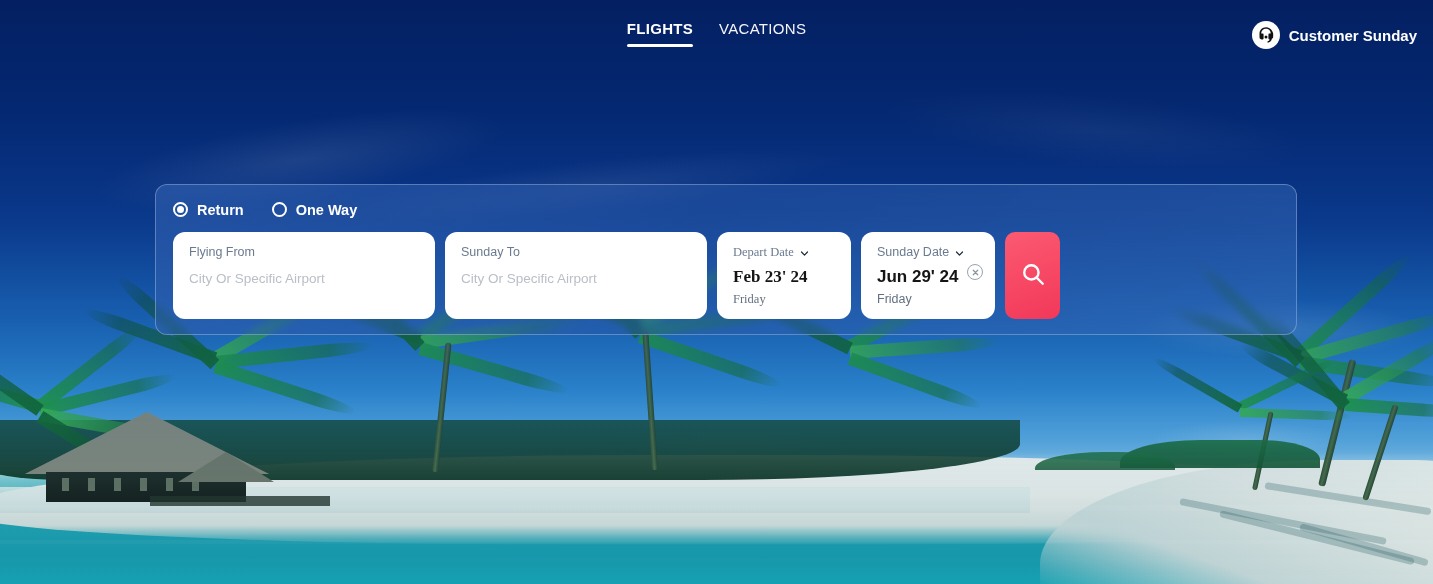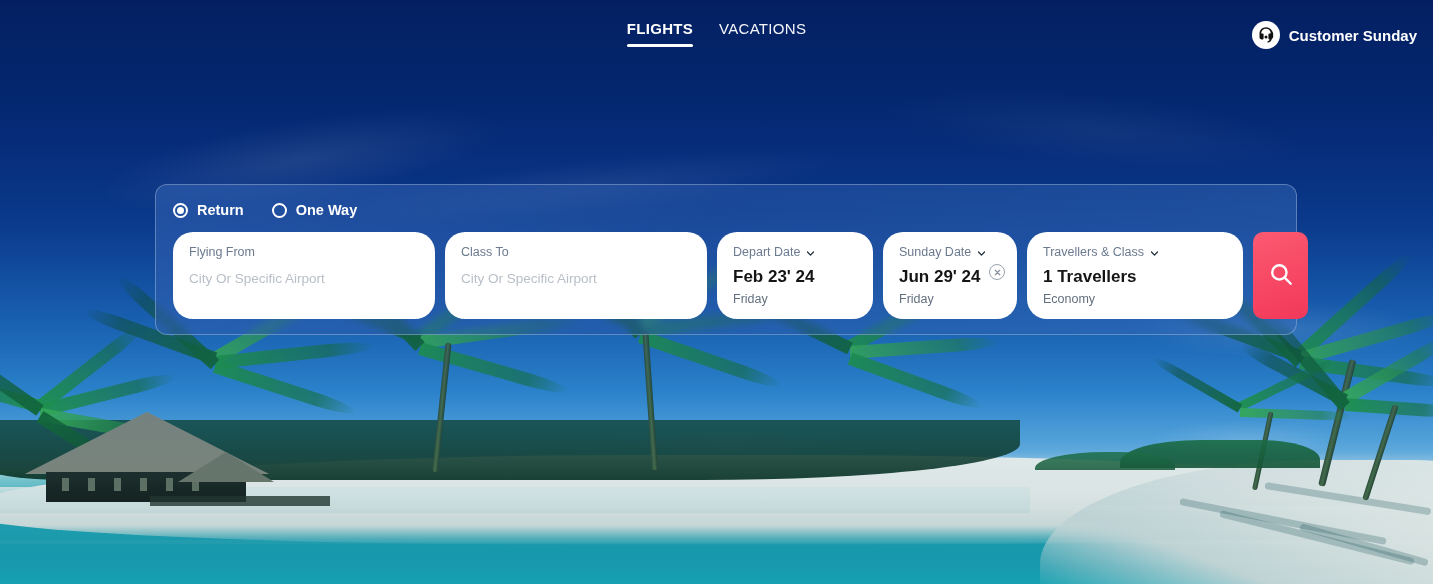--- a/index.html
+++ b/index.html
@@ -223,44 +223,44 @@
     border: 1px solid rgba(255,255,255,.28);
     border-radius: 12px;
     backdrop-filter: blur(3px);
     z-index: 15;
   }
 
   .trip-types {
     position: absolute; left: 17px; top: 17px;
     display: flex; align-items: center; gap: 28px;
   }
-  .trip-type { display: flex; align-items: flex-end; gap: 9px; cursor: pointer; }
+  .trip-type { display: flex; align-items: flex-start; gap: 9px; cursor: pointer; }
   .radio {
     width: 15px; height: 15px; border-radius: 50%;
     border: 2px solid #ffffff;
     display: flex; align-items: center; justify-content: center;
     flex: none;
   }
   .radio .dot { width: 7px; height: 7px; border-radius: 50%; background: #fff; }
   .trip-label { color: #fff; font-size: 14.5px; font-weight: bold; white-space: nowrap; }
 
   .fields {
     position: absolute; left: 17px; top: 47px;
     display: flex; align-items: stretch; gap: 10px;
   }
   .card {
     background: #ffffff;
-    border-radius: 20px;
+    border-radius: 12px;
     height: 87px;
     position: relative;
     padding: 14px 16px 12px 16px;
     cursor: pointer;
   }
   .card.w-place { width: 262px; }
-  .card.w-depart { width: 156px; }
+  .card.w-depart { width: 134px; font-family: Liberation Serif, serif; }
   .card.w-return { width: 134px; }
   .card.w-trav  { width: 216px; }
 
   .card-label {
     font-size: 12.5px; color: #6b7a8f; line-height: 1;
     display: flex; align-items: center; gap: 6px;
   }
   .card-place-ph {
     margin-top: 13px; font-size: 13.5px; color: #b9bfc7; line-height: 1;
   }
@@ -436,21 +436,21 @@
     </div>
 
     <div class="fields">
 
       <div class="card w-place">
         <div class="card-label">Flying From</div>
         <div class="card-place-ph">City Or Specific Airport</div>
       </div>
 
       <div class="card w-place">
-        <div class="card-label">Class To</div>
+        <div class="card-label">Sunday To</div>
         <div class="card-place-ph">City Or Specific Airport</div>
       </div>
 
       <div class="card w-depart">
         <div class="card-label">
           <span>Depart Date</span>
           <span class="chev">
             <svg width="9" height="9" viewBox="0 0 12 12" fill="none" stroke="#1c2b3a" stroke-width="1.6" stroke-linecap="round" stroke-linejoin="round">
                 <path d="M2 4 L6 8.2 L10 4"></path>
               </svg>
@@ -471,32 +471,20 @@
         </div>
         <div class="card-value">Jun 29' 24</div>
         <div class="card-sub">Friday</div>
         <span class="clear-btn">
           <svg width="9" height="9" viewBox="0 0 12 12" fill="none" stroke="#8a939e" stroke-width="1.6" stroke-linecap="round">
               <path d="M3 3 L9 9 M9 3 L3 9"></path>
             </svg>
         </span>
       </div>
 
-      <div class="card w-trav">
-        <div class="card-label">
-          <span>Travellers &amp; Class</span>
-          <span class="chev">
-            <svg width="9" height="9" viewBox="0 0 12 12" fill="none" stroke="#1c2b3a" stroke-width="1.6" stroke-linecap="round" stroke-linejoin="round">
-                <path d="M2 4 L6 8.2 L10 4"></path>
-              </svg>
-          </span>
-        </div>
-        <div class="card-value">1 Travellers</div>
-        <div class="card-sub">Economy</div>
-      </div>
 
       <button class="search-btn">
         <span>
           <svg width="26" height="26" viewBox="0 0 24 24" fill="none" stroke="#ffffff" stroke-width="2.2" stroke-linecap="round">
               <circle cx="10.5" cy="10.5" r="6.6"></circle>
               <path d="M15.6 15.6 L21 21"></path>
             </svg>
         </span>
       </button>
 

